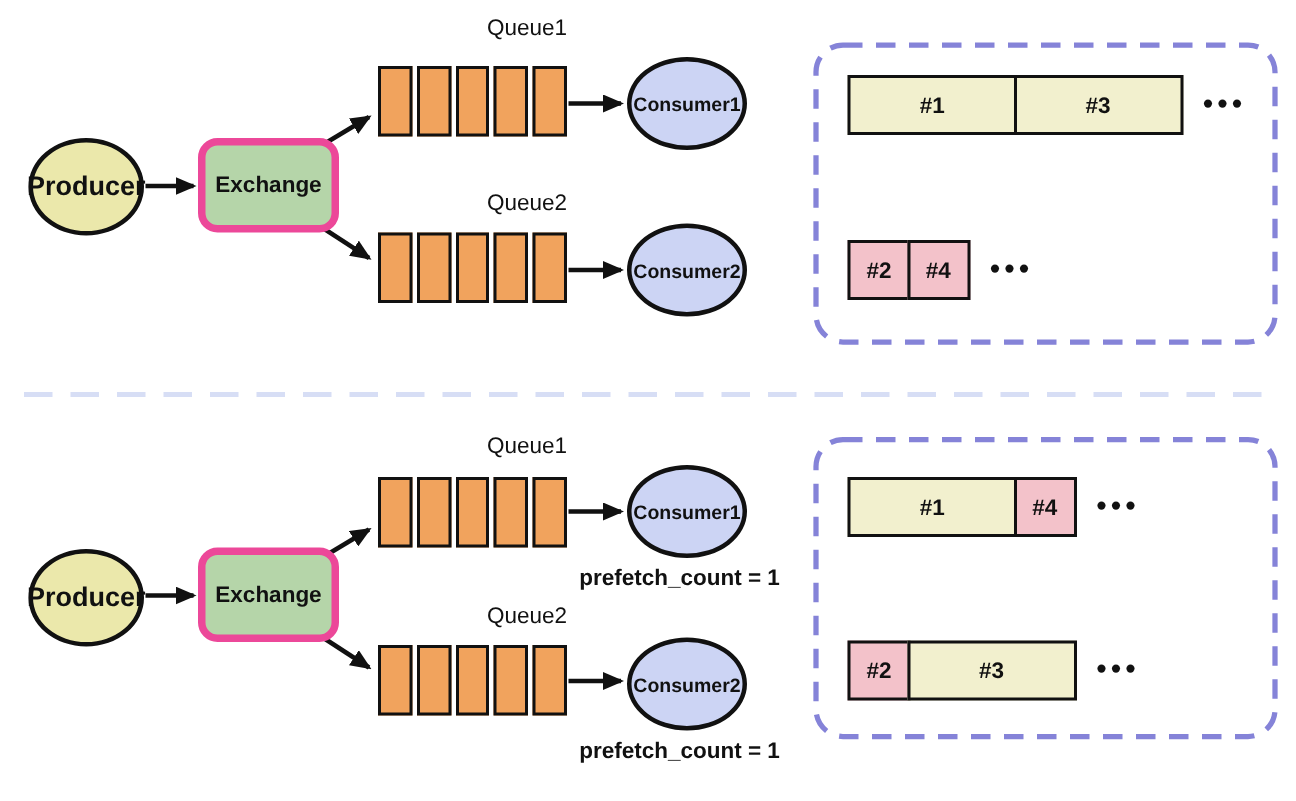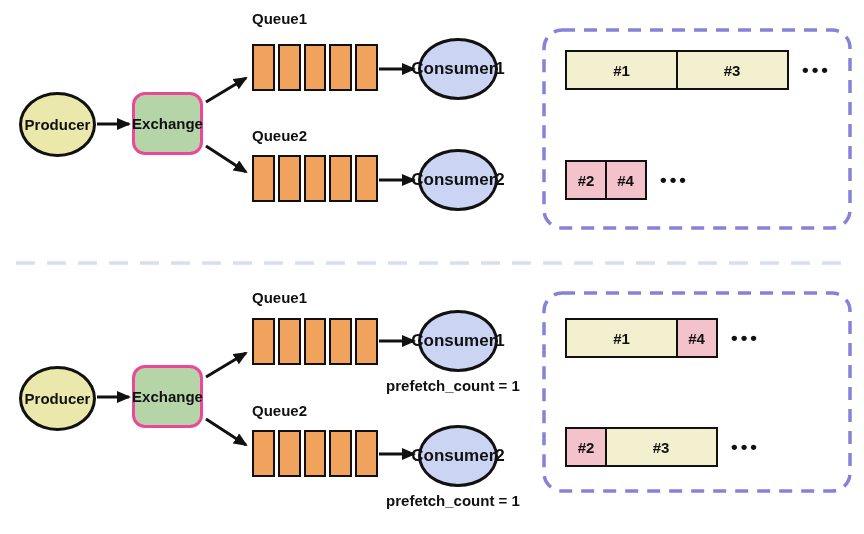--- a/index.html
+++ b/index.html
@@ -6,28 +6,28 @@
   .canvas{
     position:relative;width:864px;height:534px;background:#ffffff;
     font-family:"Liberation Sans",sans-serif;color:#111;overflow:hidden;
   }
   .overlay{position:absolute;left:0;top:0;width:864px;height:534px;z-index:0;}
   .node{
     position:absolute;display:flex;align-items:center;justify-content:center;
     box-sizing:border-box;z-index:2;font-weight:bold;text-align:center;
   }
   .ellipse{border:3px solid #111;border-radius:50%;}
-  .producer{background:#ebe8ab;width:77px;height:65px;font-size:15px;}
-  .consumer{background:#ccd4f4;width:80px;height:62px;font-size:17px;}
+  .producer{background:#ebe8ab;width:77px;height:65px;font-size:18px;}
+  .consumer{background:#ccd4f4;width:80px;height:62px;font-size:13px;}
   .exchange{
-    background:#b5d5a9;border:3px solid #ec4899;border-radius:13px;
-    width:71px;height:63px;font-size:15px;
+    background:#b5d5a9;border:5px solid #ec4899;border-radius:13px;
+    width:94px;height:63px;font-size:15px;
   }
   .queue-label{
-    position:absolute;width:126px;text-align:left;font-weight:bold;
+    position:absolute;width:126px;text-align:right;font-weight:normal;
     font-size:15px;z-index:2;
   }
   .queue{
     position:absolute;width:126px;height:47px;display:flex;gap:3px;z-index:2;
   }
   .queue-cell{
     flex:1;background:#f1a35d;border:2.5px solid #111;box-sizing:border-box;
   }
   .msg-row{
     position:absolute;display:flex;align-items:center;z-index:2;height:40px;

